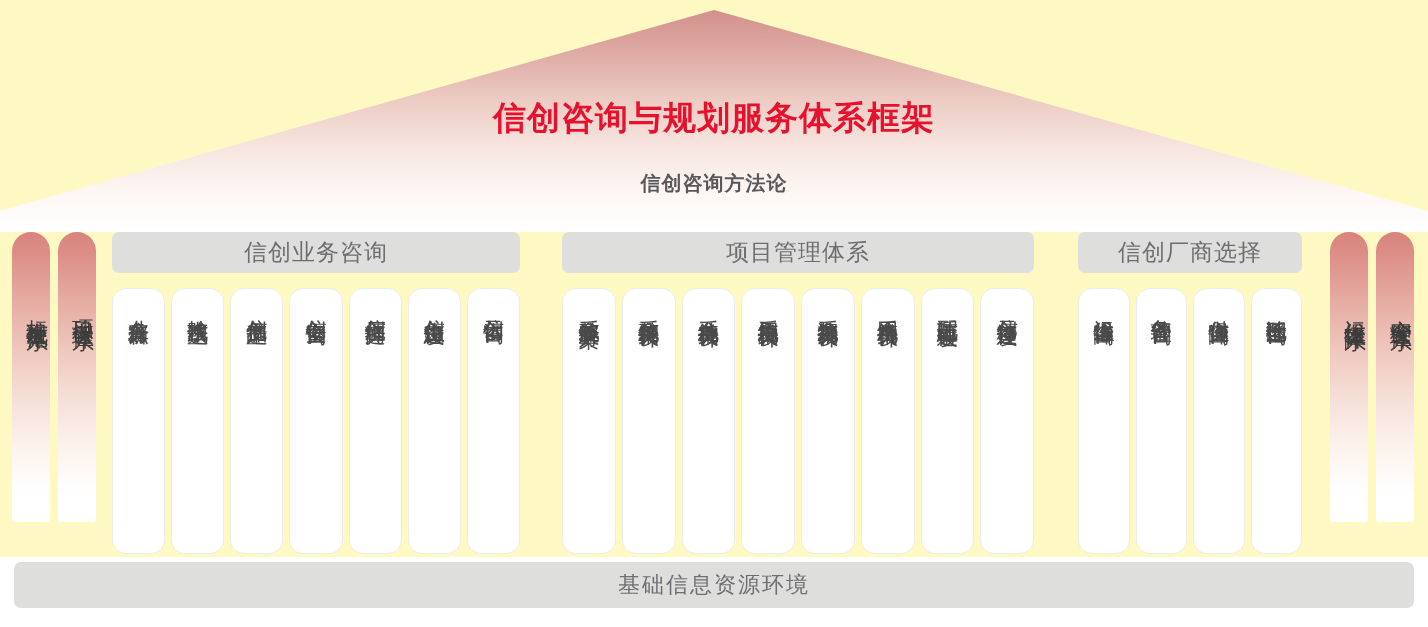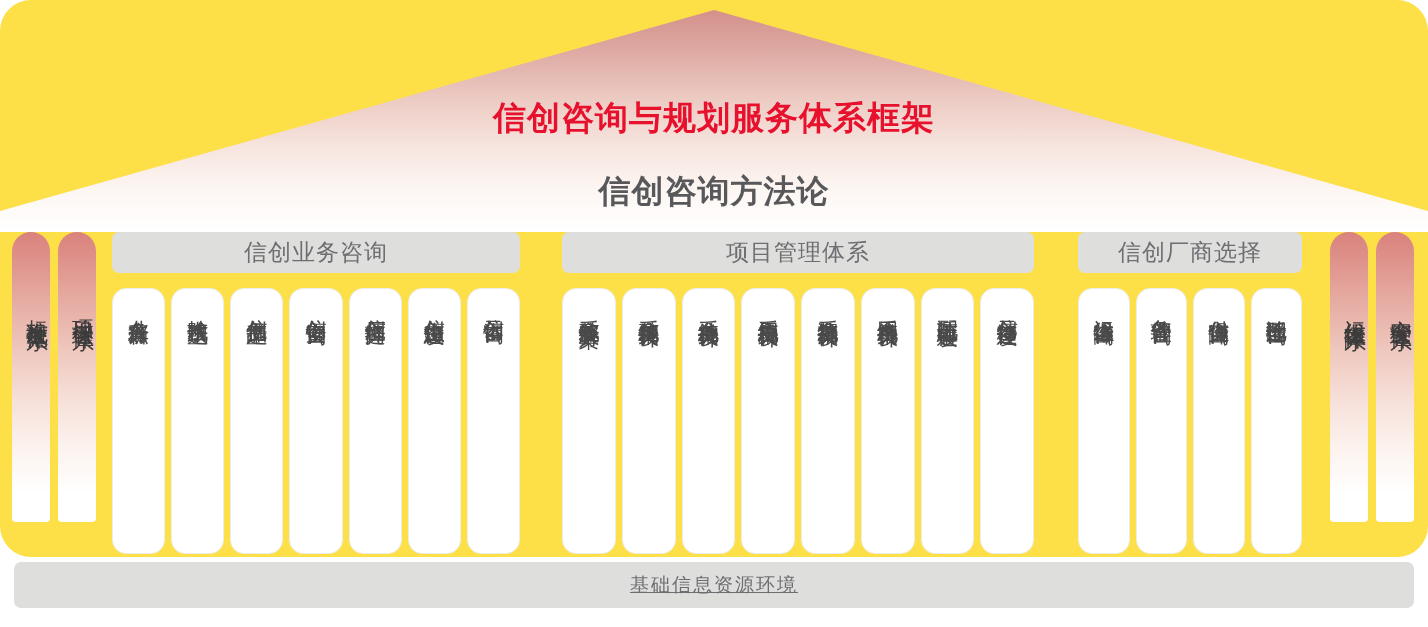--- a/index.html
+++ b/index.html
@@ -7,22 +7,21 @@
     width: 1428px;
     height: 627px;
     background: #ffffff;
     font-family: "Liberation Sans", "DejaVu Sans", sans-serif;
     overflow: hidden;
   }
   #stage {
     position: relative;
     width: 1428px;
     height: 557px;
-    background: #fde047;
-    border-radius: 31px;
+    background: #fef9c3;
   }
 
   
   #roof {
     position: absolute;
     left: 0; top: 0;
     width: 1428px;
     height: 232px;
     pointer-events: none;
   }
@@ -37,21 +36,21 @@
     font-weight: bold;
     color: #e8112d;
     letter-spacing: 1px;
     white-space: nowrap;
   }
   #subtitle {
     position: absolute;
     left: 0; top: 170px;
     width: 1428px;
     text-align: center;
-    font-size: 32px;
+    font-size: 20px;
     font-weight: bold;
     color: #58585a;
     letter-spacing: 1px;
     white-space: nowrap;
   }
 
   
   .pillar {
     position: absolute;
     top: 232px;
@@ -140,26 +139,25 @@
   
   #base {
     position: absolute;
     left: 14px;
     top: 562px;
     width: 1400px;
     height: 46px;
     background: #dededc;
     border-radius: 7px;
     color: #6d6e71;
-    font-size: 19px;
+    font-size: 22px;
     line-height: 46px;
     text-align: center;
     letter-spacing: 2px;
     white-space: nowrap;
-    text-decoration: underline;
   }
 </style>
 </head>
 <body>
 
 <div id="stage">
 
   <svg id="roof" viewBox="0 0 1428 232" preserveAspectRatio="none">
     <defs>
       <linearGradient id="roofGrad" x1="0" y1="0" x2="0" y2="1">

